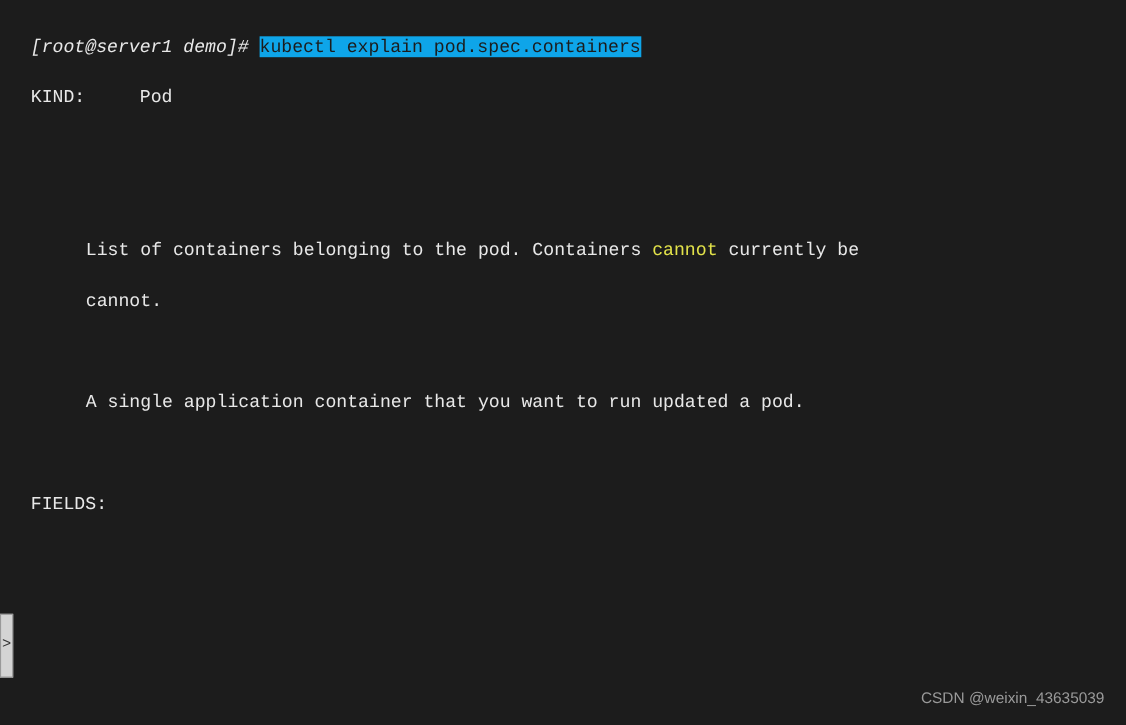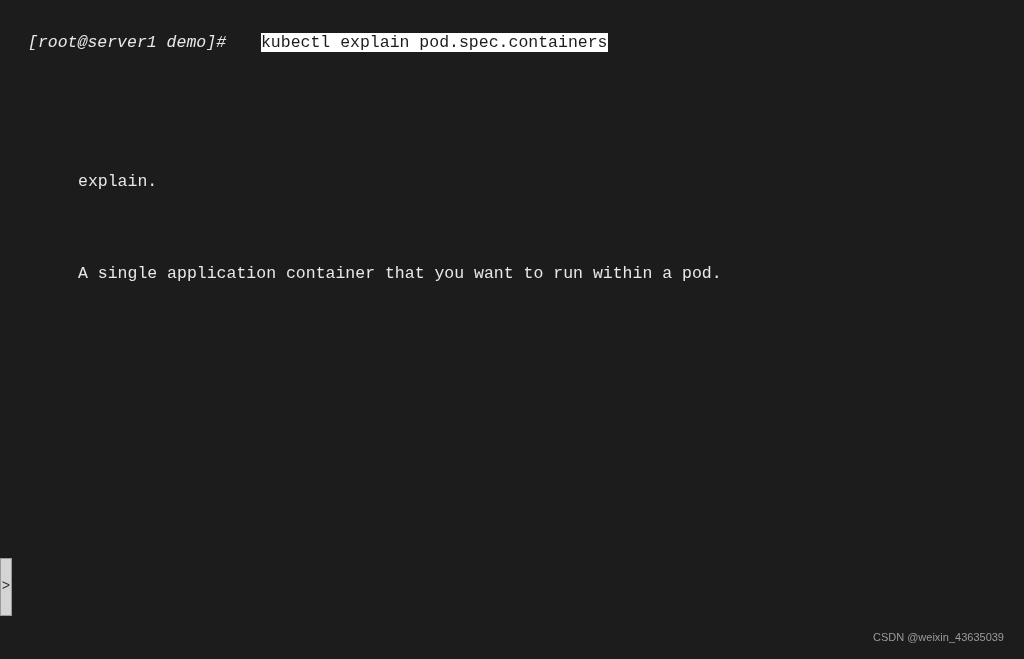--- a/index.html
+++ b/index.html
@@ -21,40 +21,39 @@
     }
     .terminal {
       padding-left: 28px;
       white-space: pre-wrap;
     }
     .prompt {
       color: #e8e8e8;
       font-style: italic;
     }
     .command-highlight {
-      background: #ffffff;
+      background: #0ea5e9;
       color: #1c1c1c;
-      margin-left: 25px;
     }
     .yellow {
       color: #e2e24a;
     }
     .indent1 {
       padding-left: 50px;
     }
     .line {
       display: block;
     }
     .watermark {
       position: absolute;
       bottom: 14px;
       right: 20px;
       color: #9a9a9a;
       font-family: Arial, sans-serif;
-      font-size: 11px;
+      font-size: 14px;
     }
     .side-el {
       position: absolute;
       left: 0;
       top: 558px;
       width: 12px;
       height: 58px;
       background: #d4d4d4;
       border: 1px solid #999;
       font-size: 10px;
@@ -65,26 +64,29 @@
     }
     .side-el span {
       font-size: 14px;
     }
   </style>
 </head>
 <body>
 
 <div class="terminal">
 <span class="line"><span class="prompt">[root@server1 demo]# </span><span class="command-highlight">kubectl explain pod.spec.containers</span></span>
+<span class="line"><span>KIND:     </span><span>Pod</span></span>
 <span class="line">&nbsp;</span>
 <span class="line">&nbsp;</span>
-<span class="line indent1">explain.</span>
+<span class="line indent1"><span>List of containers belonging to the pod. Containers </span><span class="yellow">cannot</span><span> currently be</span></span>
+<span class="line indent1">cannot.</span>
 <span class="line">&nbsp;</span>
-<span class="line indent1">A single application container that you want to run within a pod.</span>
+<span class="line indent1">A single application container that you want to run updated a pod.</span>
 <span class="line">&nbsp;</span>
+<span class="line">FIELDS:</span>
 
 
 
 
 
 
 
 
 
 

